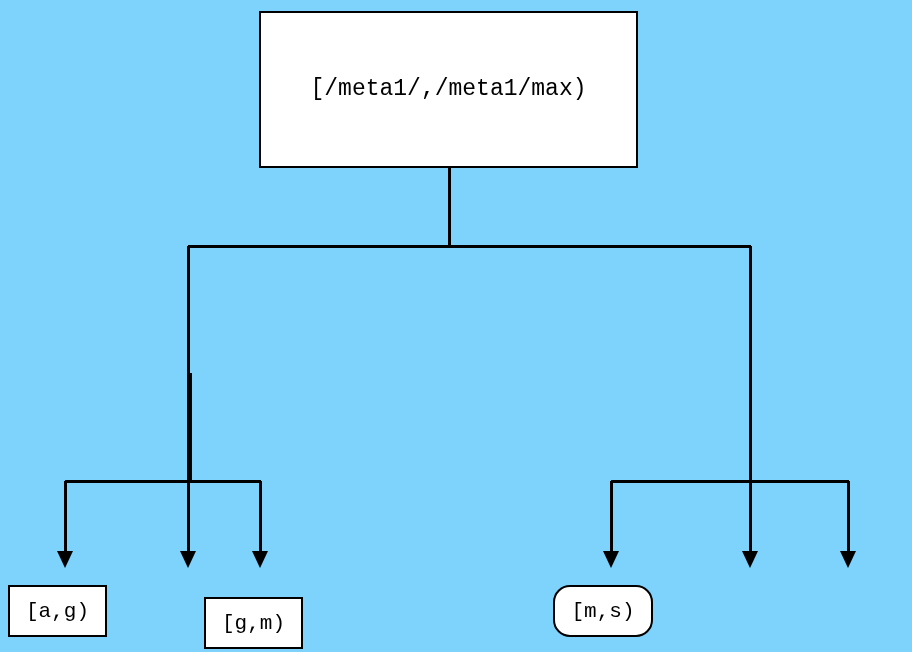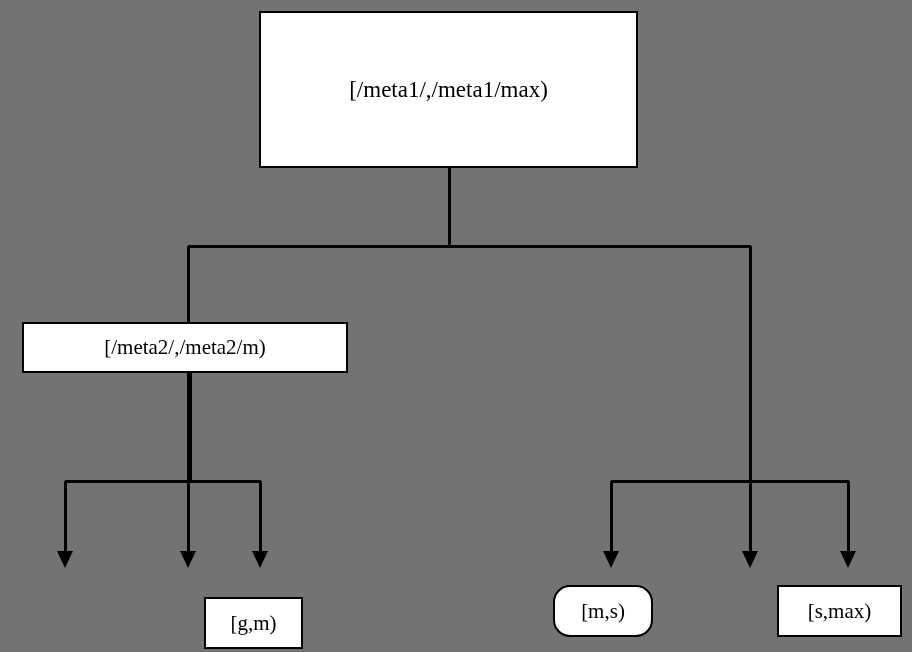--- a/index.html
+++ b/index.html
@@ -5,23 +5,23 @@
 <style>
   html, body {
     margin: 0;
     padding: 0;
     background: #ffffff;
   }
   #canvas {
     position: relative;
     width: 912px;
     height: 652px;
-    background: #737373;
+    background: #7dd3fc;
     overflow: hidden;
-    font-family: Liberation Serif, serif;
+    font-family: Liberation Mono, monospace;
   }
   #edge-layer {
     position: absolute;
     left: 0;
     top: 0;
     width: 912px;
     height: 652px;
     pointer-events: none;
   }
   .node {
@@ -129,31 +129,28 @@
       <polygon points="252,551 268,551 260,568"></polygon>
       <polygon points="603,551 619,551 611,568"></polygon>
       <polygon points="840,551 856,551 848,568"></polygon>
     </g>
   </svg>
 
   <div class="node" id="node-root">
     <span class="node-label">[/meta1/,/meta1/max)</span>
   </div>
 
-  <div class="node" id="node-meta2-low">
-    <span class="node-label">[/meta2/,/meta2/m)</span>
-  </div>
 
 
+  <div class="node" id="node-leaf-ag">
+    <span class="node-label">[a,g)</span>
+  </div>
 
   <div class="node" id="node-leaf-gm">
     <span class="node-label">[g,m)</span>
   </div>
 
   <div class="node" id="node-leaf-ms">
     <span class="node-label">[m,s)</span>
   </div>
 
-  <div class="node" id="node-leaf-smax">
-    <span class="node-label">[s,max)</span>
-  </div>
 
 </div>
 
 </body></html>

